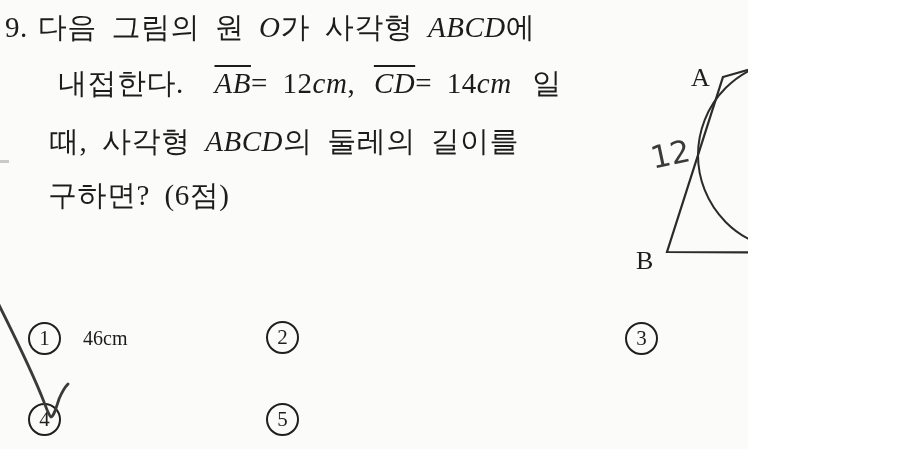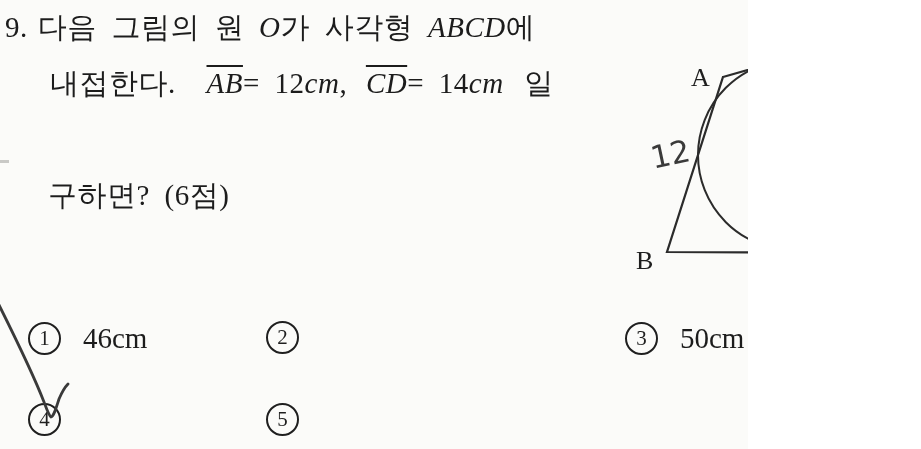--- a/index.html
+++ b/index.html
@@ -14,45 +14,49 @@
   }
   .qnum{ margin-right:10px; }
   .mi{ font-style:italic; }
   .ovl{ text-decoration:overline; }
   .option{ position:absolute; display:flex; align-items:center; gap:22px; }
   .onum{
     width:33px; height:33px; border:2px solid #1f1f1f; border-radius:50%;
     display:flex; align-items:center; justify-content:center;
     font-size:21px; line-height:1; color:#1f1f1f; box-sizing:border-box;
   }
-  .olabel{ font-size:29px; color:#1c1c1c; }
+  .olabel{ font-size:20px; color:#1c1c1c; }
   .fig-svg{ position:absolute; left:633px; top:2px; }
   .pen-svg{ position:absolute; left:0; top:0; pointer-events:none; }
   .fig-label{ font-family:"Liberation Serif","DejaVu Serif",serif; fill:#1f1f1f; }
   .pen-text{ font-family:"DejaVu Sans",sans-serif; fill:#3a3a3a; }
   .artifact{ position:absolute; left:0; top:160px; width:9px; height:3px; background:#c9c9c6; }
 </style>
 </head>
 <body>
 
 <div class="page">
 
   <div class="qline" style="left:5px; top:8px;">
     <span class="qnum">9.</span><span>다음 그림의 원</span>
     <span class="mi">O</span><span>가 사각형</span>
     <span class="mi">ABCD</span><span>에</span>
   </div>
 
-  <div class="qline" style="left:50px; top:64px;">
+  <div class="qline" style="left:58px; top:64px;">
     <span>내접한다.</span>
     <span class="mi ovl" style="margin-left:16px;">AB</span><span>= 12</span><span class="mi">cm</span><span>,</span>
     <span class="mi ovl" style="margin-left:4px;">CD</span><span>= 14</span><span class="mi">cm</span>
     <span style="margin-left:6px;">일</span>
   </div>
 
+  <div class="qline" style="left:50px; top:122px;">
+    <span>때, 사각형</span>
+    <span class="mi">ABCD</span><span>의 둘레의 길이를</span>
+  </div>
 
   <div class="qline" style="left:48px; top:176px;font-family:Liberation Serif, serif;">구하면? (6점)</div>
 
   <svg class="fig-svg" width="288" height="288" viewBox="633 2 288 288">
     <polygon points="723,77 877,33 893,253 667,252" fill="none" stroke="#2b2b2b" stroke-width="2.2" stroke-linejoin="miter"></polygon>
     <circle cx="793" cy="155" r="95" fill="none" stroke="#2b2b2b" stroke-width="2"></circle>
     <circle cx="794" cy="158" r="2.6" fill="#141414"></circle>
     <text class="fig-label" x="691" y="86" font-size="26">A</text>
     <text class="fig-label" x="884" y="43" font-size="26">D</text>
     <text class="fig-label" x="636" y="269" font-size="26">B</text>
@@ -64,21 +68,20 @@
 
   <div class="option" style="left:28px; top:322px;">
     <span class="onum">1</span>
     <span class="olabel">46cm</span>
   </div>
   <div class="option" style="left:266px; top:321px;">
     <span class="onum">2</span>
   </div>
   <div class="option" style="left:625px; top:322px;">
     <span class="onum">3</span>
-    <span class="olabel">50cm</span>
   </div>
   <div class="option" style="left:28px; top:403px;">
     <span class="onum">4</span>
   </div>
   <div class="option" style="left:266px; top:403px;">
     <span class="onum">5</span>
   </div>
 
   <svg class="pen-svg" width="921" height="449" viewBox="0 0 921 449">
     <path d="M -3 301 C 12 331 32 371 44 402 C 47 410 49 416 51 417 C 54 416 56 408 59 399 C 62 392 65 387 68 384" fill="none" stroke="#3a3a3a" stroke-width="2.8" stroke-linecap="round"></path>

